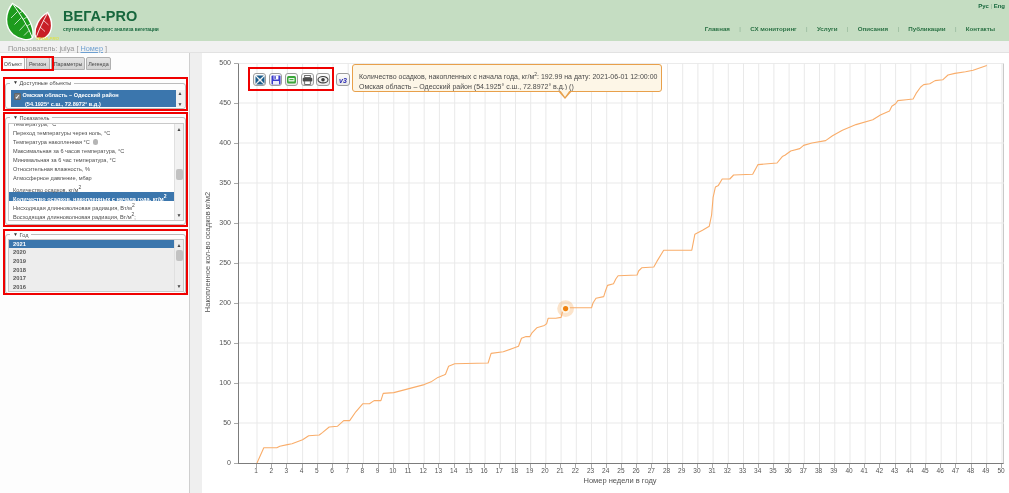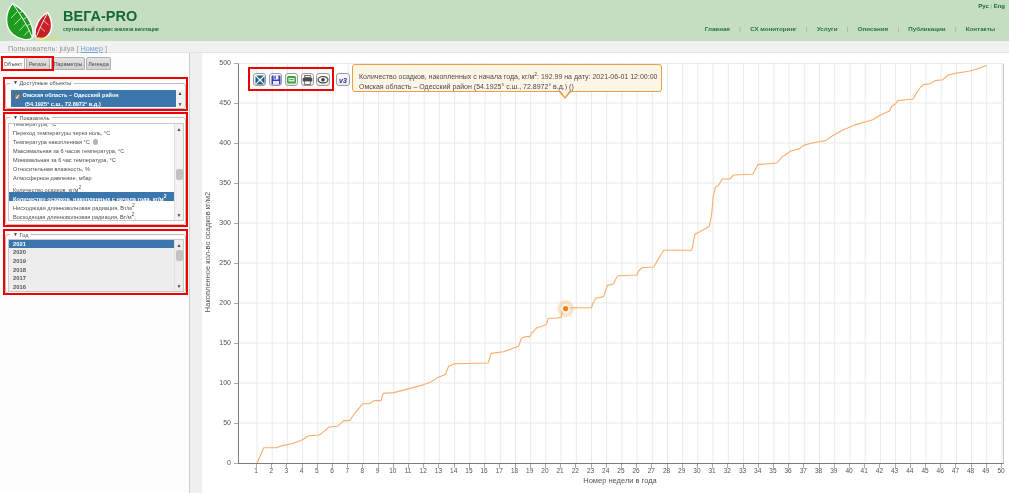--- a/index.html
+++ b/index.html
@@ -330,21 +330,21 @@
 <div class="xtick" style="left:940.2px"></div>
 <div class="xlab" style="left:947.4px">47</div>
 <div class="xtick" style="left:955.4px"></div>
 <div class="xlab" style="left:962.6px">48</div>
 <div class="xtick" style="left:970.6px"></div>
 <div class="xlab" style="left:977.8px">49</div>
 <div class="xtick" style="left:985.8px"></div>
 <div class="xlab" style="left:993.0px">50</div>
 <div class="xtick" style="left:1001.0px"></div>
 <div id="ytitle">Накопленное кол-во осадков кг/м2</div>
-<div id="xtitle">Номер недели в года</div>
+<div id="xtitle">Номер недели в году</div>
 
 <div class="tbtn" style="left:253.1px"></div>
 <div class="tbtn" style="left:268.9px"></div>
 <div class="tbtn" style="left:284.7px"></div>
 <div class="tbtn" style="left:300.5px"></div>
 <div class="tbtn" style="left:316.3px"></div>
 <div class="tbtn" style="left:335.5px;width:14px"></div>
 <svg class="abs" style="left:255px;top:75px;z-index:10" width="100" height="10" viewBox="0 0 100 10">
   <g fill="#1c5d8c">
     <path d="M1.2,0.5 L8.8,0.5 L5,3.9 Z"></path>

